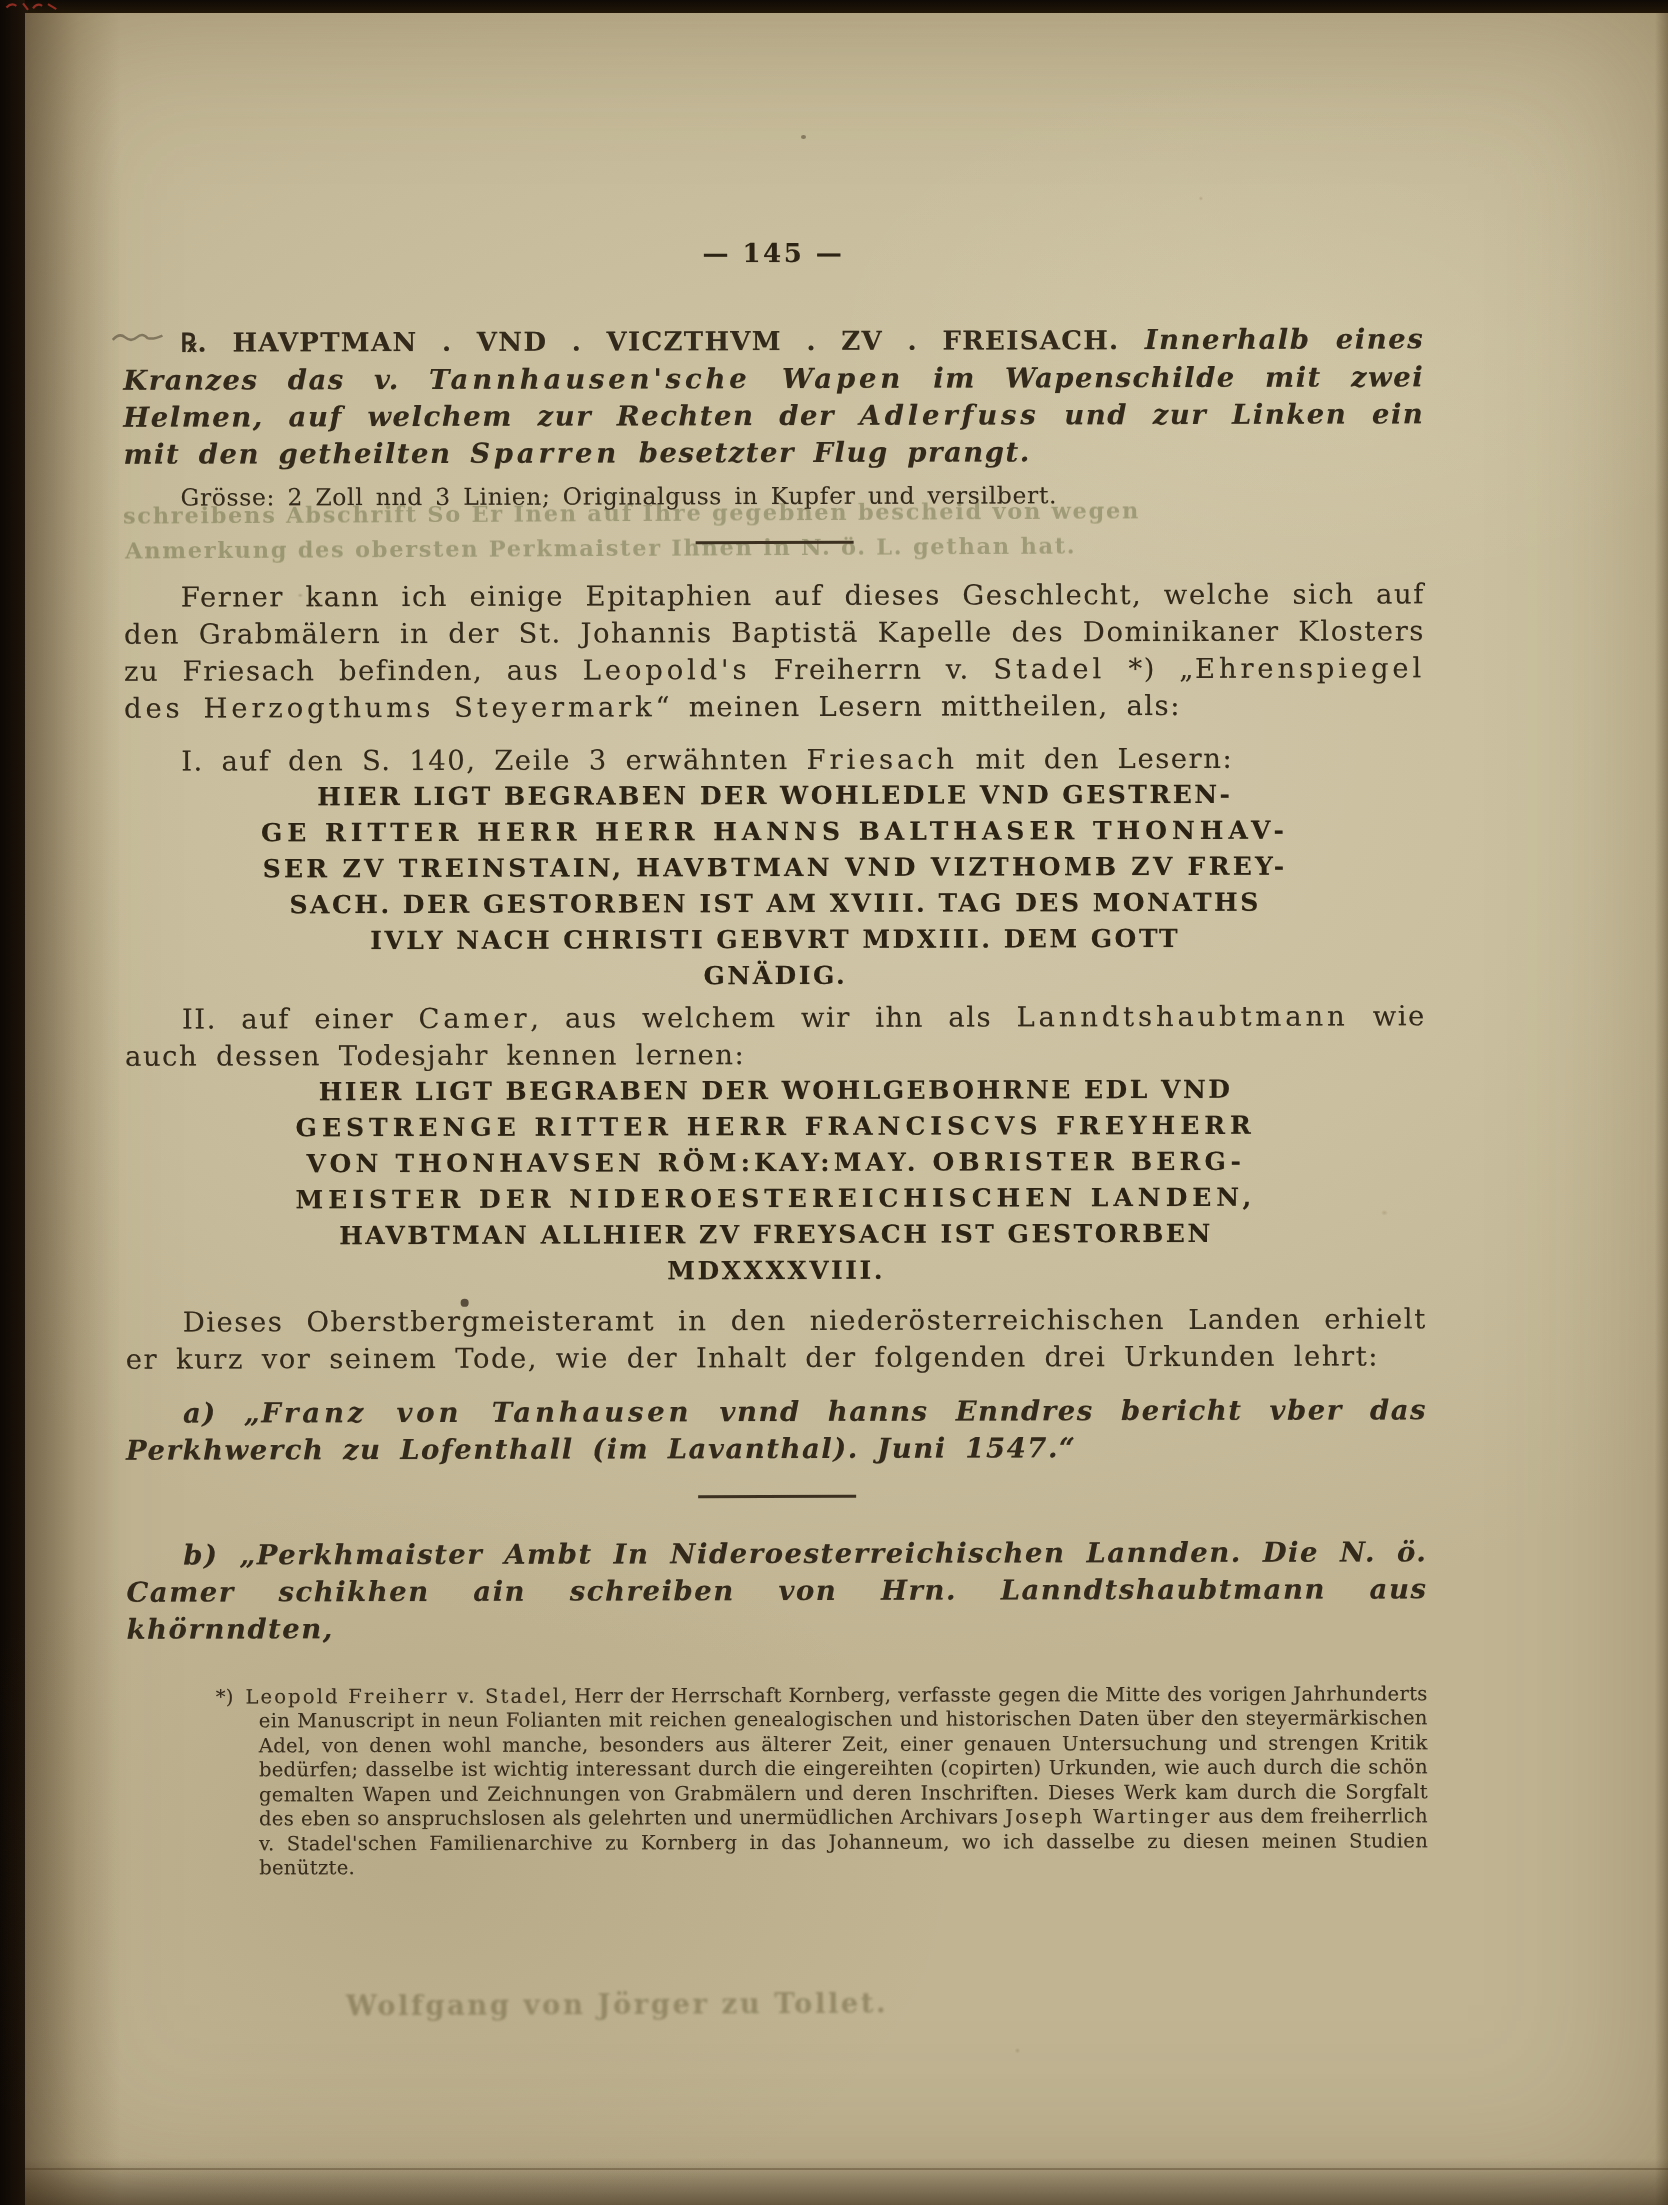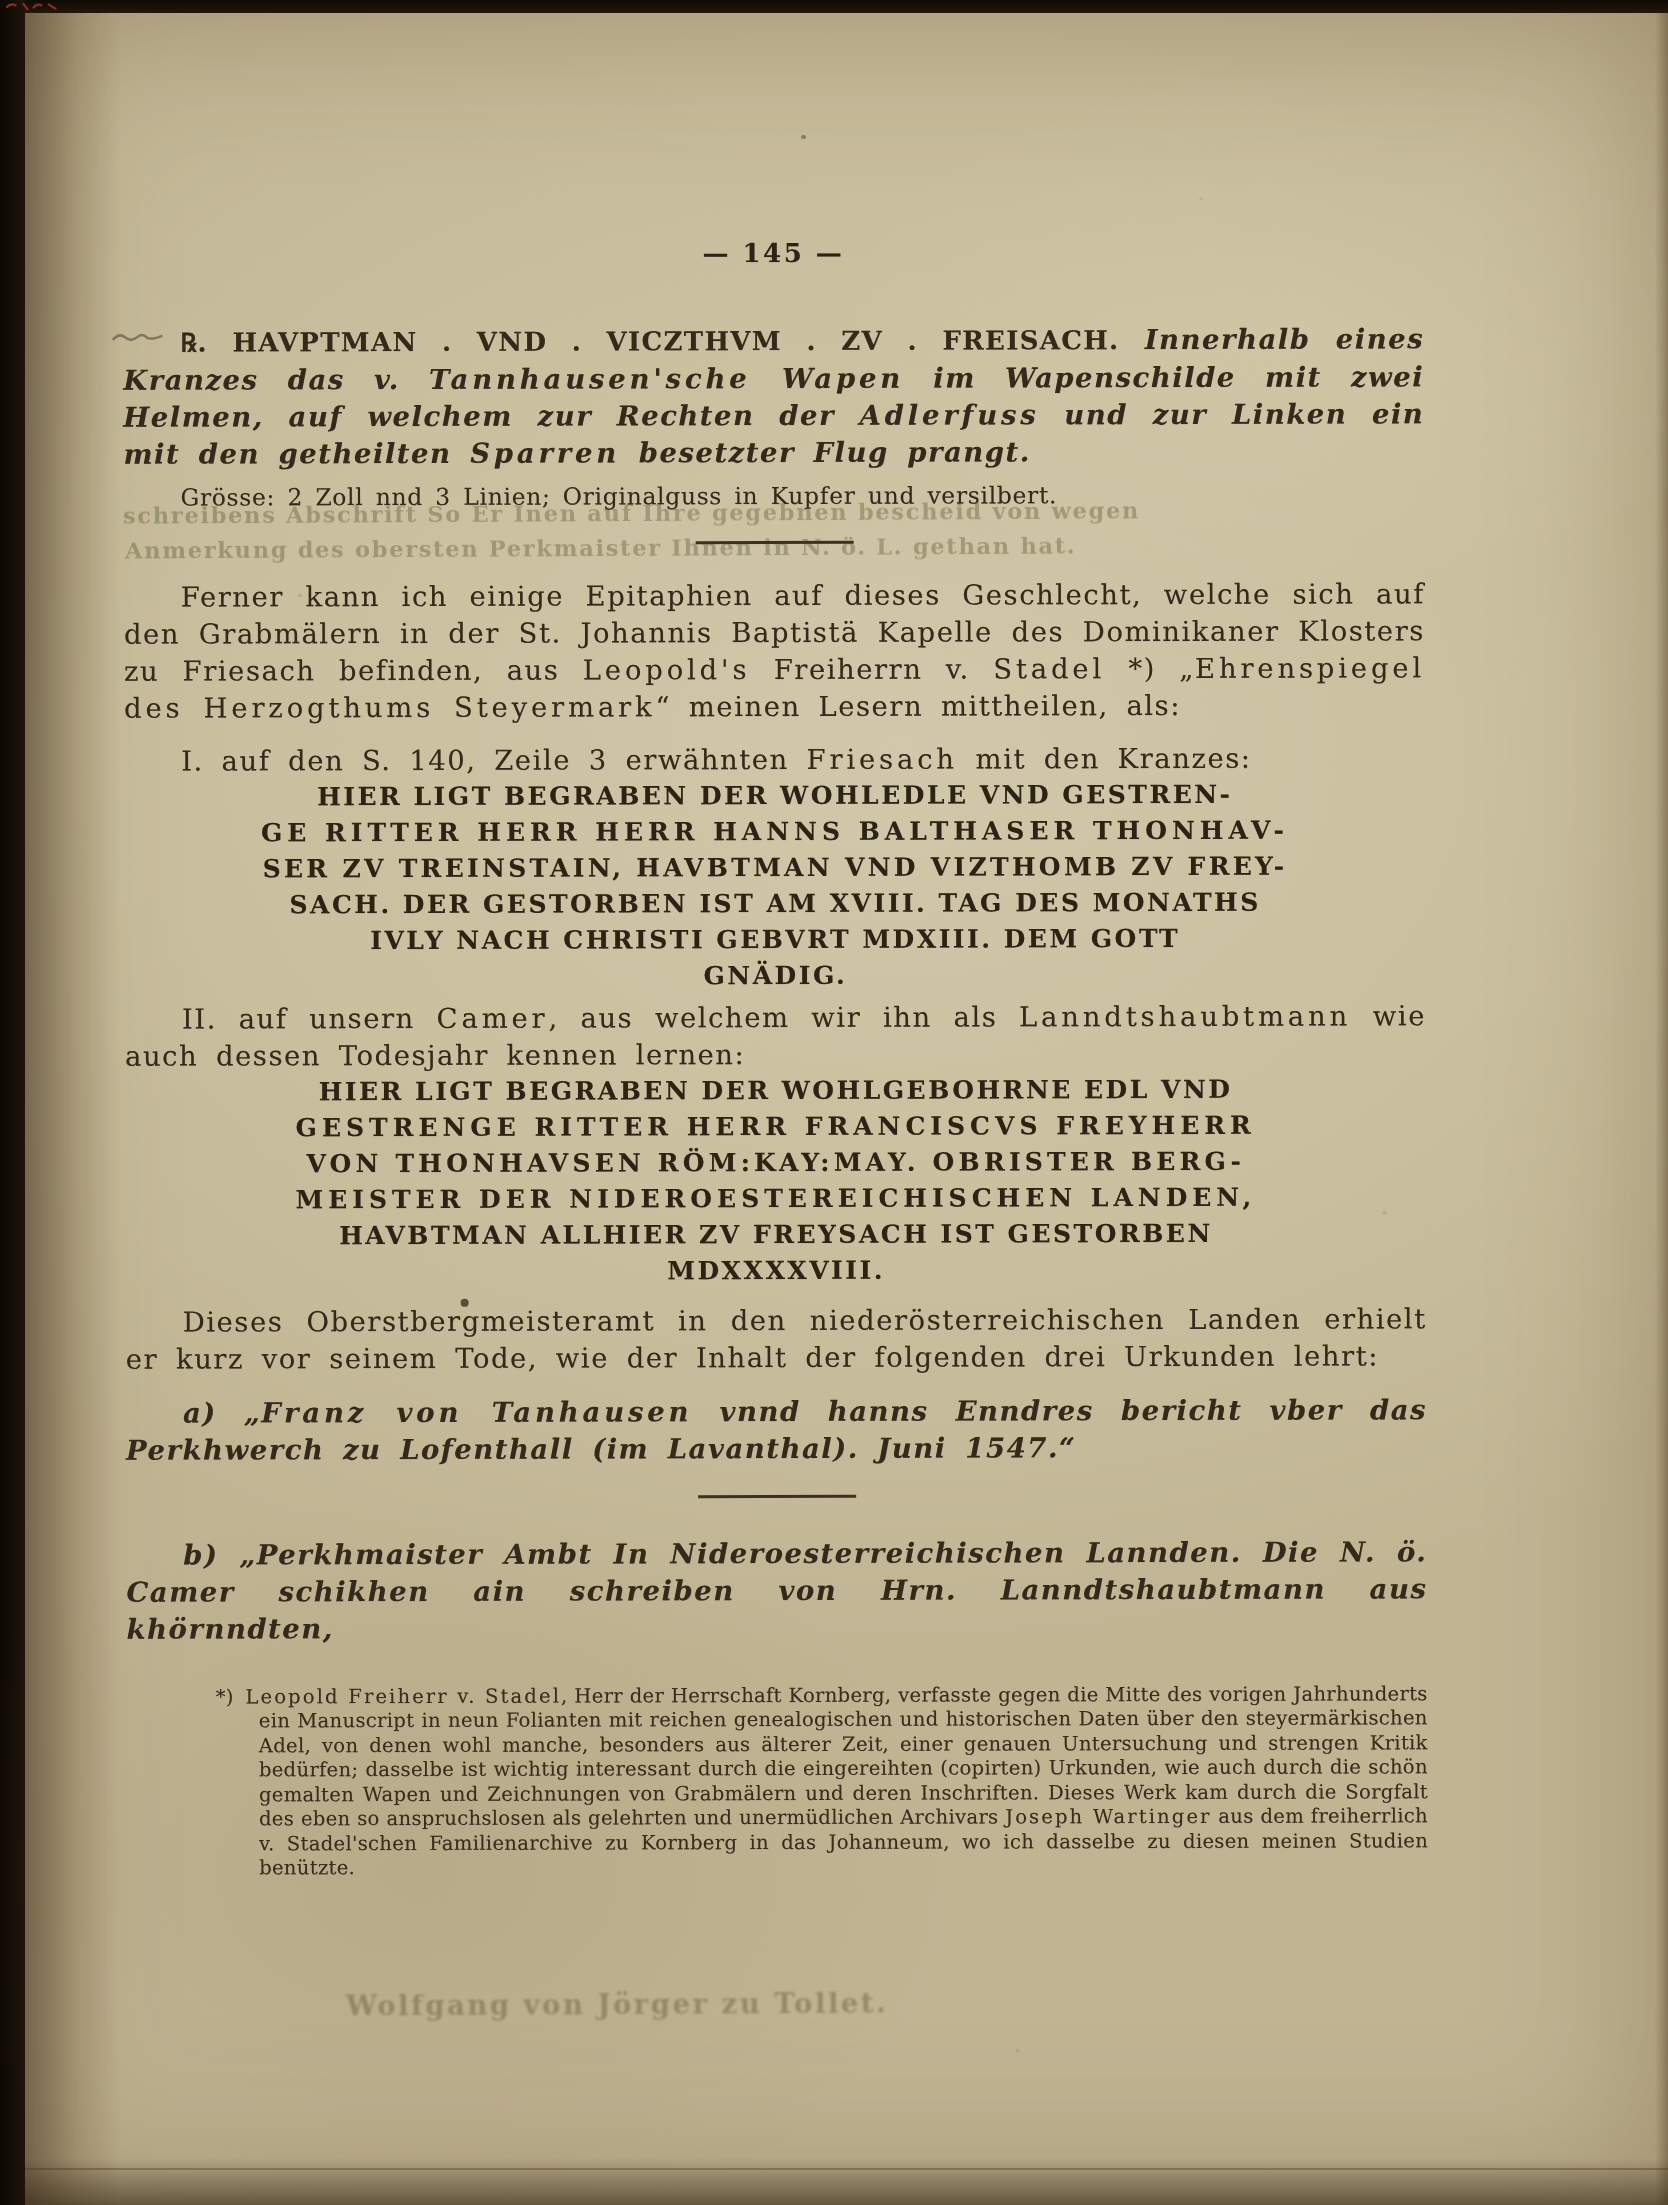--- a/index.html
+++ b/index.html
@@ -118,32 +118,32 @@
     </svg>
 
     <p class="body-par entry"><span class="head">℞. HAVPTMAN . VND . VICZTHVM . ZV . FREISACH.</span><span> Innerhalb eines Kranzes das v. </span><span class="sp">Tannhausen'sche Wapen</span><span> im Wapenschilde mit zwei Helmen, auf welchem zur Rechten der </span><span class="sp">Adlerfuss</span><span> und zur Linken ein mit den ge­theilten </span><span class="sp">Sparren</span><span> besetzter Flug prangt.</span></p>
 
     <p class="size-line">Grösse: 2 Zoll nnd 3 Linien; Originalguss in Kupfer und versilbert.</p>
 
     <div class="rule"></div>
 
     <p class="body-par intro"><span>Ferner kann ich einige Epitaphien auf dieses Geschlecht, welche sich auf den Grabmälern in der St. Johannis Baptistä Kapelle des Dominikaner Klosters zu Friesach befinden, aus </span><span class="sp">Leopold's</span><span> Freiherrn v. </span><span class="sp">Stadel</span><span> *) </span><span>„</span><span class="sp">Ehrenspiegel des Herzogthums Steyermark</span><span>“ meinen Lesern mit­theilen, als:</span></p>
 
-    <p class="body-par item1"><span>I. auf den S. 140, Zeile 3 erwähnten </span><span class="sp">Friesach</span><span> mit den Kranzes:</span></p>
+    <p class="body-par item1"><span>I. auf den S. 140, Zeile 3 erwähnten </span><span class="sp">Friesach</span><span> mit den Lesern:</span></p>
 
     <div class="epitaph ep1">
       <div class="ln">HIER LIGT BEGRABEN DER WOHLEDLE VND GESTREN-</div>
       <div class="ln">GE RITTER HERR HERR HANNS BALTHASER THONHAV-</div>
       <div class="ln">SER ZV TREINSTAIN, HAVBTMAN VND VIZTHOMB ZV FREY-</div>
       <div class="ln">SACH. DER GESTORBEN IST AM XVIII. TAG DES MONATHS</div>
       <div class="ln">IVLY NACH CHRISTI GEBVRT MDXIII. DEM GOTT</div>
       <div class="ln">GNÄDIG.</div>
     </div>
 
-    <p class="body-par item2"><span>II. auf unsern </span><span class="sp">Camer</span><span>, aus welchem wir ihn als </span><span class="sp">Lanndtshaubtmann</span><span> wie auch dessen Todesjahr kennen lernen:</span></p>
+    <p class="body-par item2"><span>II. auf einer </span><span class="sp">Camer</span><span>, aus welchem wir ihn als </span><span class="sp">Lanndtshaubtmann</span><span> wie auch dessen Todesjahr kennen lernen:</span></p>
 
     <div class="epitaph ep2">
       <div class="ln">HIER LIGT BEGRABEN DER WOHLGEBOHRNE EDL VND</div>
       <div class="ln">GESTRENGE RITTER HERR FRANCISCVS FREYHERR</div>
       <div class="ln">VON THONHAVSEN RÖM:KAY:MAY. OBRISTER BERG-</div>
       <div class="ln">MEISTER DER NIDEROESTEREICHISCHEN LANDEN,</div>
       <div class="ln">HAVBTMAN ALLHIER ZV FREYSACH IST GESTORBEN</div>
       <div class="ln">MDXXXXVIII.</div>
     </div>
 

